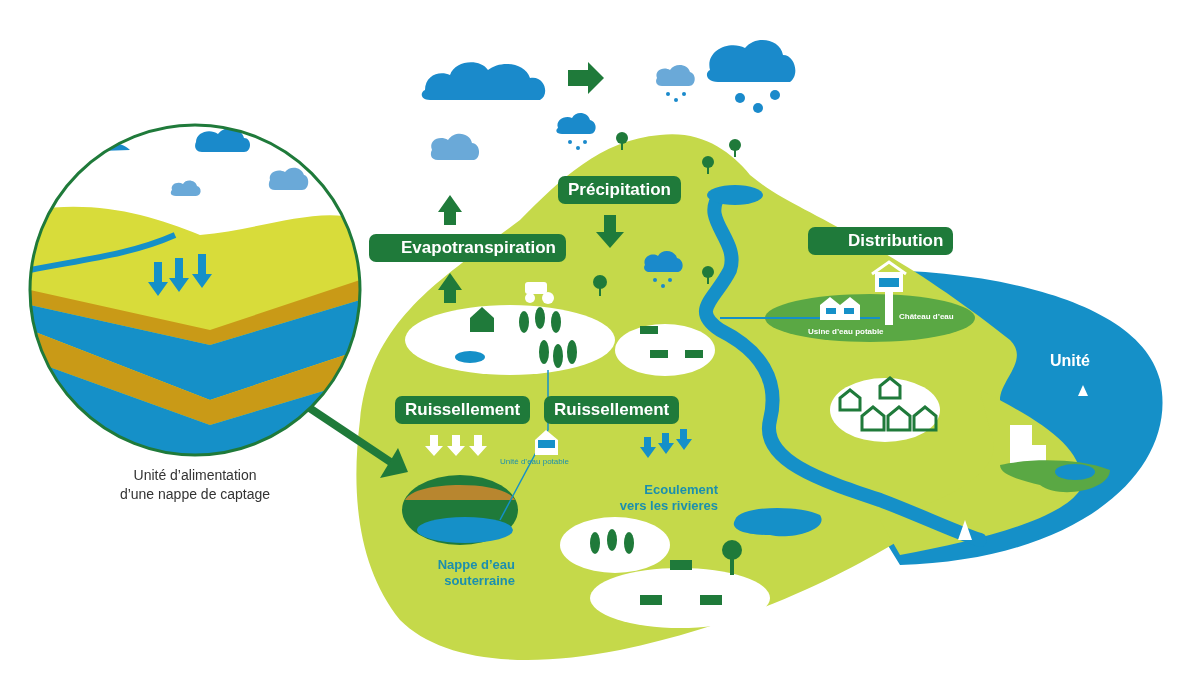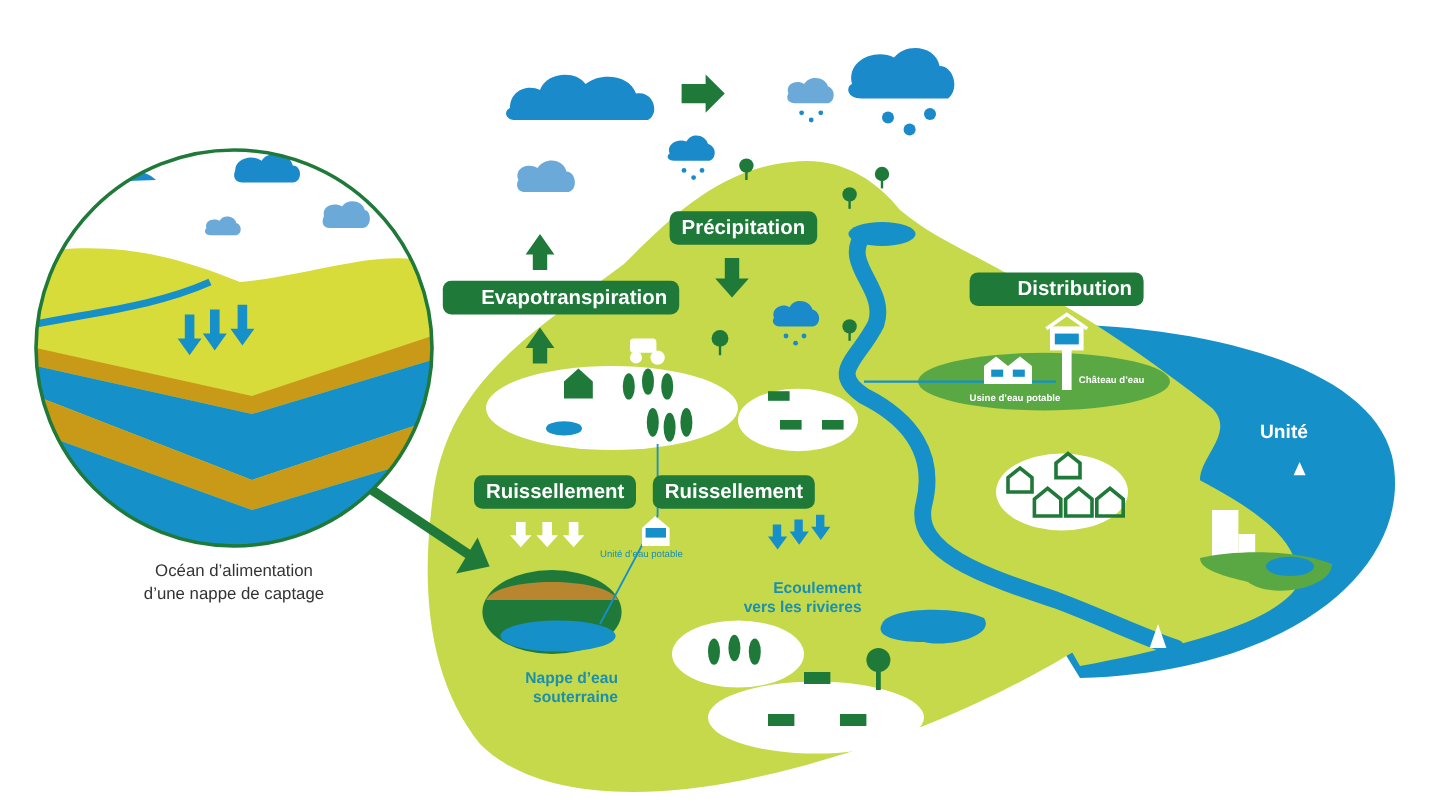--- a/index.html
+++ b/index.html
@@ -203,15 +203,15 @@
 </div>
 <div class="teal" style="left:578px;top:482px;width:140px;">
   <div>Ecoulement</div>
   <div>vers les rivieres</div>
 </div>
 <div class="util" style="left:500px;top:457px;">Unité d’eau potable</div>
 <div class="small" style="left:808px;top:327px;">Usine d’eau potable</div>
 <div class="small" style="left:899px;top:312px;">Château d’eau</div>
 
 <div class="caption">
-  <div>Océan d’alimentation</div>
+  <div>Unité d’alimentation</div>
   <div>d’une nappe de captage</div>
 </div>
 
 </body></html>

